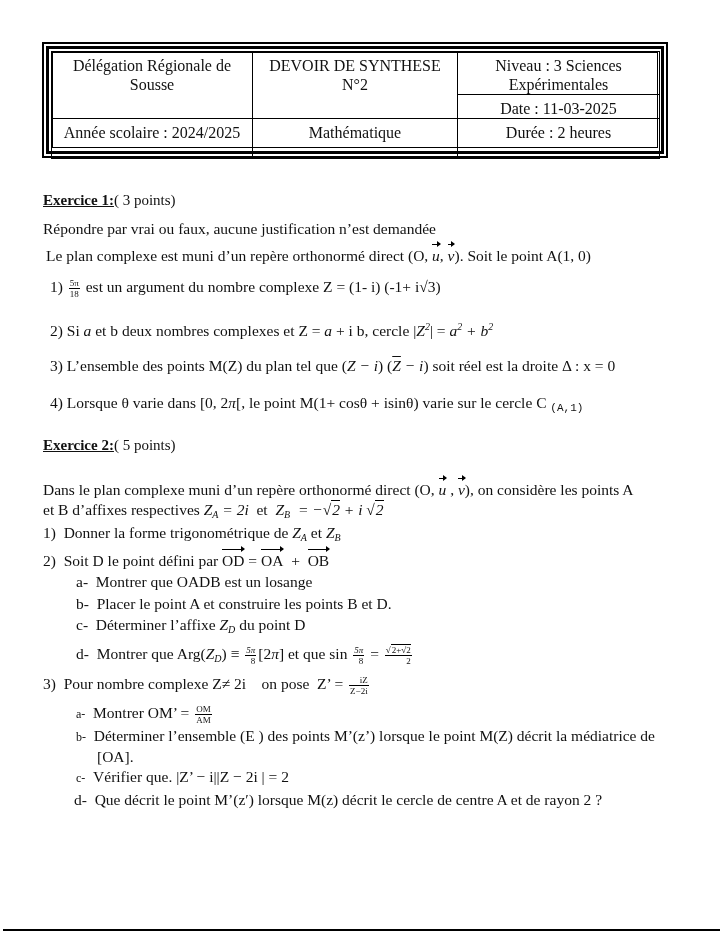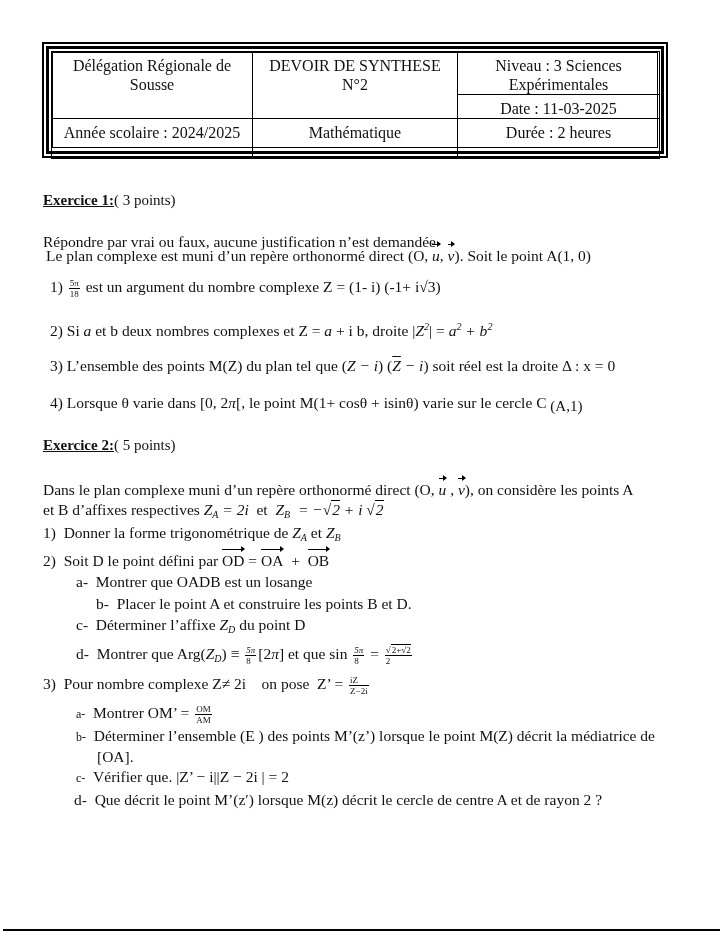--- a/index.html
+++ b/index.html
@@ -31,28 +31,28 @@
   }
   table.head col.c1 { width: 201px; }
   table.head col.c2 { width: 205px; }
   table.head col.c3 { width: 202px; }
 
   
   .t { position: absolute; font-size: 15.5px; line-height: 19px; white-space: nowrap; }
   .ex-title { font-size: 15px; }
   .ex-title .u { font-weight: bold; text-decoration: underline; }
   .frac {
-    display: inline-block; vertical-align: middle; text-align: left;
+    display: inline-block; vertical-align: middle; text-align: right;
     font-size: 9px; line-height: 10px; margin: 0 2px;
   }
   .frac .num { display: block; border-bottom: 1px solid #000; padding: 0 1px; }
   .frac .den { display: block; padding: 0 1px; }
   .m { font-style: italic; }
   .sub { font-size: 10px; vertical-align: -3px; font-style: italic; }
-  .subsmall { font-size: 15px; vertical-align: -3px; }
+  .subsmall { font-size: 11px; vertical-align: -3px; font-family: Liberation Mono, monospace; }
   .sup { font-size: 10px; vertical-align: 6px; }
   .vec { position: relative; display: inline-block; }
   .vec::before {
     content: ""; position: absolute; left: 0; right: 0; top: -2px;
     border-top: 1px solid #000;
   }
   .vec::after {
     content: ""; position: absolute; right: -1px; top: -5px;
     border-left: 4px solid #000; border-top: 3px solid transparent; border-bottom: 3px solid transparent;
   }
@@ -89,32 +89,32 @@
     <td><span>Année scolaire : 2024/2025</span></td>
     <td><span>Mathématique</span></td>
     <td><span>Durée : 2 heures</span></td>
   </tr>
 </tbody>
   </table>
 
 <div class="t ex-title" style="left:43px;top:191px;">
   <span class="u">Exercice 1:</span><span>( 3 points)</span>
 </div>
-<div class="t" style="left:43px;top:232px;">Répondre par vrai ou faux, aucune justification n’est demandée</div>
+<div class="t" style="left:43px;top:219px;">Répondre par vrai ou faux, aucune justification n’est demandée</div>
 <div class="t" style="left:46px;top:246px;">
   <span>Le plan complexe est muni d’un repère orthonormé direct (O, </span><span class="vec m">u</span>, <span class="vec m">v</span><span>). Soit le point A(1, 0)</span>
 </div>
 <div class="t" style="left:50px;top:277px;">
   <span>1)</span>
   <span class="frac"><span class="num">5π</span><span class="den">18</span></span>
   <span> est un argument du nombre complexe Z = (1- i) (-1+ i√3)</span>
 </div>
 <div class="t" style="left:50px;top:317px;">
   <span>2)</span>
-  <span>Si </span><span class="m">a</span><span> et b deux nombres complexes et Z = </span><span class="m">a</span><span> + i b, droite |</span><span class="m">Z<span class="sup">2</span></span><span>| = </span><span class="m">a<span class="sup">2</span> + b<span class="sup">2</span></span>
+  <span>Si </span><span class="m">a</span><span> et b deux nombres complexes et Z = </span><span class="m">a</span><span> + i b, cercle |</span><span class="m">Z<span class="sup">2</span></span><span>| = </span><span class="m">a<span class="sup">2</span> + b<span class="sup">2</span></span>
 </div>
 <div class="t" style="left:50px;top:356px;">
   <span>3)</span>
   <span>L’ensemble des points M(Z) du plan tel que (</span><span class="m">Z − i</span><span>) (</span><span class="m"><span class="bar">Z</span> − i</span><span>) soit réel est la droite Δ : x = 0</span>
 </div>
 <div class="t" style="left:50px;top:393px;">
   <span>4)</span>
   <span>Lorsque θ varie dans [0, 2</span><span class="m">π</span><span>[, le point M(1+ cosθ + isinθ) varie sur le cercle C</span>
   <span class="subsmall">(A,1)</span>
 </div>
@@ -134,21 +134,21 @@
   <span>Donner la forme trigonométrique de </span><span class="m">Z<span class="sub">A</span></span> et <span class="m">Z<span class="sub">B</span></span>
 </div>
 <div class="t" style="left:43px;top:551px;">
   <span>2)</span>&nbsp;
   <span>Soit D le point défini par </span>
   <span class="vec">OD</span> = <span class="vec">OA</span> &nbsp;+&nbsp; <span class="vec">OB</span>
 </div>
 <div class="t" style="left:76px;top:572px;">
   <span>a-</span>&nbsp;&nbsp;<span>Montrer que OADB est un losange</span>
 </div>
-<div class="t" style="left:76px;top:594px;margin-left:20px;">
+<div class="t" style="left:76px;top:594px;">
   <span>b-</span>&nbsp;&nbsp;<span>Placer le point A et construire les points B et D.</span>
 </div>
 <div class="t" style="left:76px;top:615px;">
   <span>c-</span>&nbsp;&nbsp;<span>Déterminer l’affixe </span><span class="m">Z<span class="sub">D</span></span><span> du point D</span>
 </div>
 <div class="t" style="left:76px;top:644px;">
   <span>d-</span>&nbsp;&nbsp;<span>Montrer que Arg(</span><span class="m">Z<span class="sub">D</span></span>) ≡ <span class="frac"><span class="num m">5π</span><span class="den">8</span></span>[2<span class="m">π</span>] et que sin <span class="frac"><span class="num m">5π</span><span class="den">8</span></span> = <span class="frac"><span class="num">√<span class="sqrt">2+√2</span></span><span class="den">2</span></span>
 </div>
 <div class="t" style="left:43px;top:674px;">
   <span>3)</span>&nbsp;

